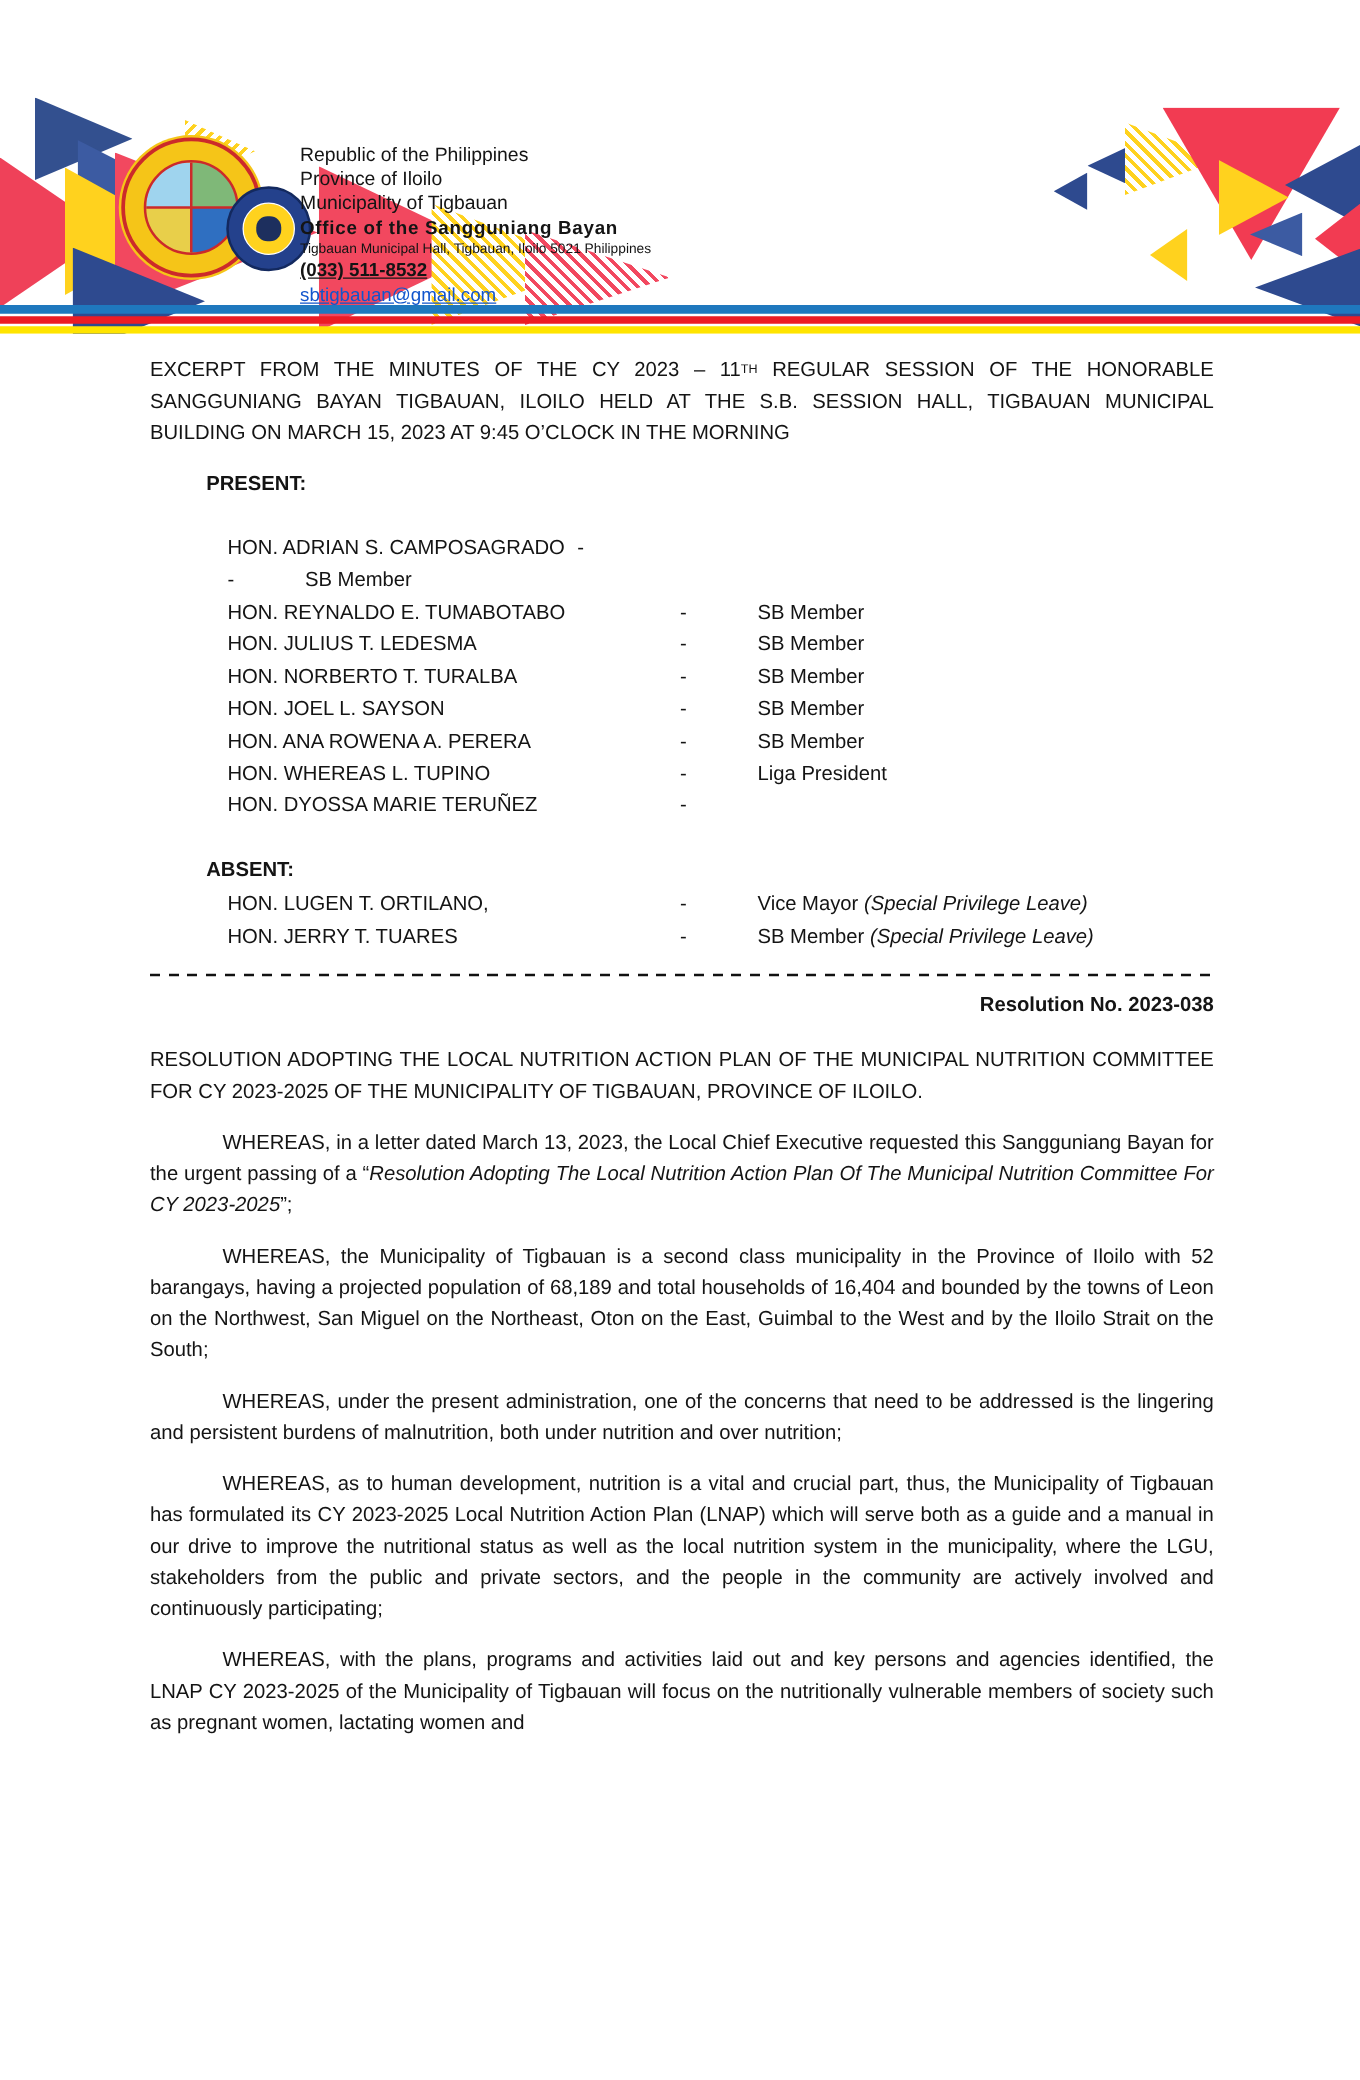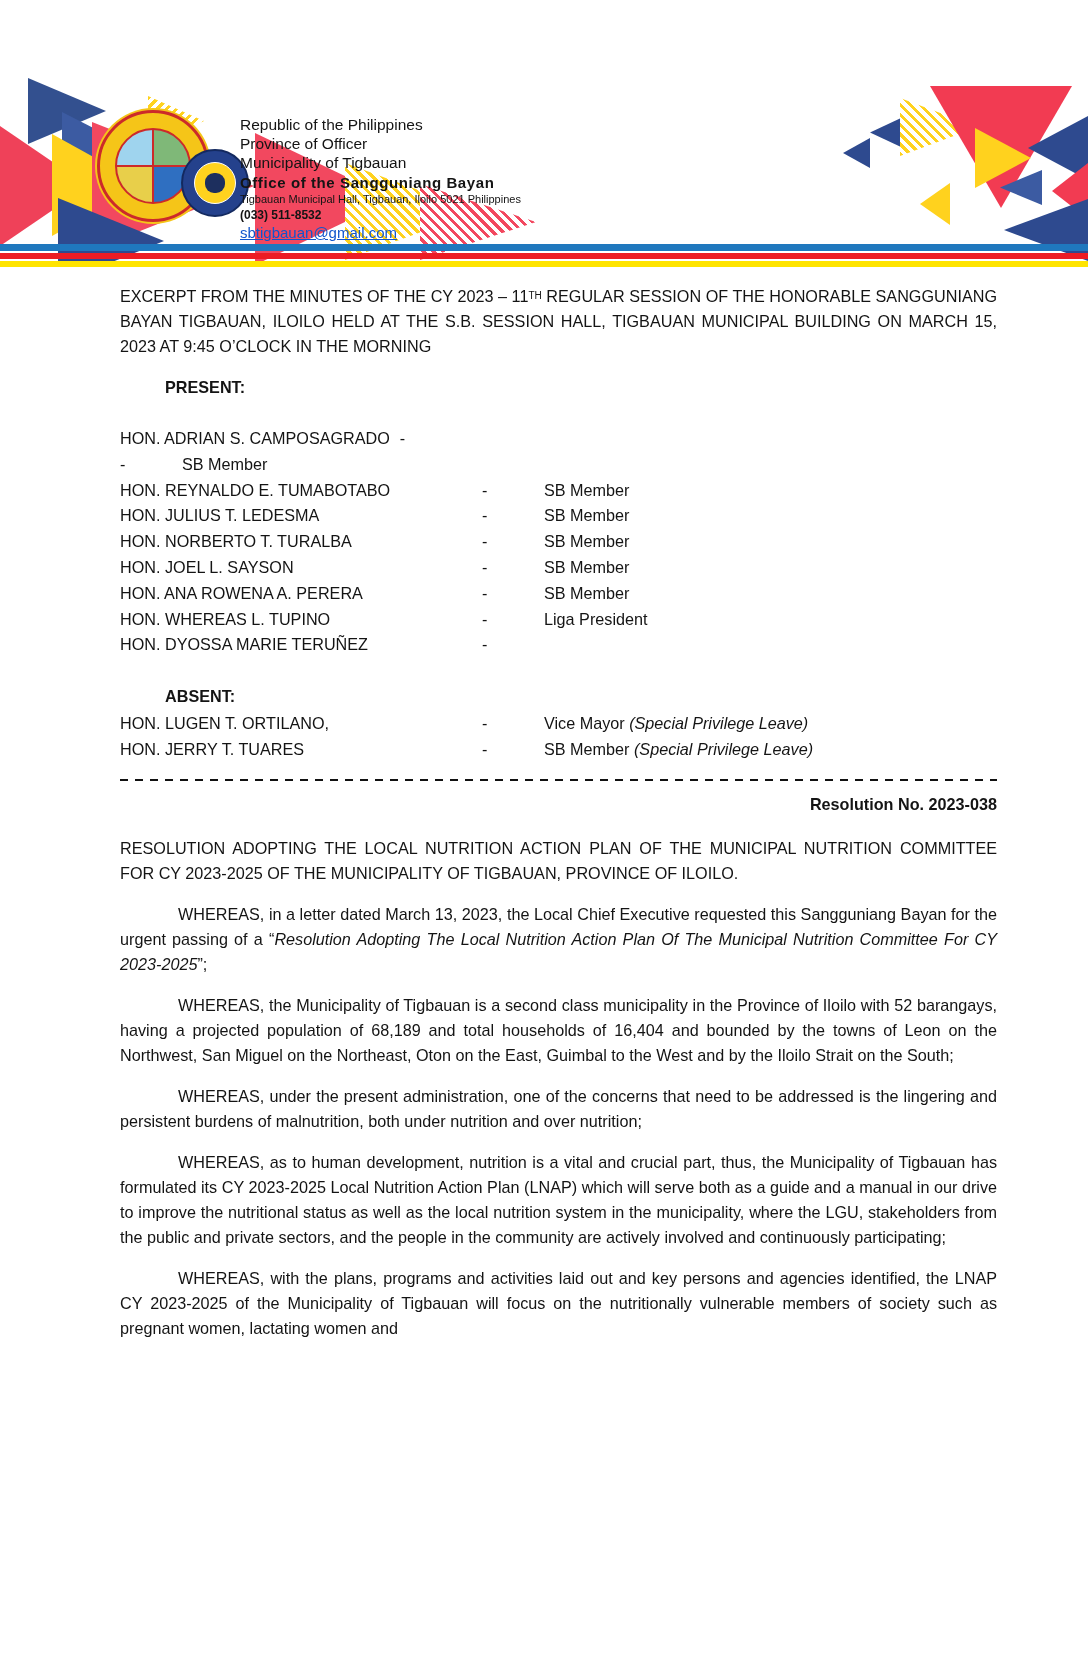--- a/index.html
+++ b/index.html
@@ -56,37 +56,37 @@
   .seal-sb { left:181px; top:149px; width:64px; height:64px;
     background:#24418c; border:2px solid #13295f; }
   .seal-sb-inner { position:absolute; inset:11px; border-radius:50%; background:#ffd21e; border:1px solid #fff; }
   .seal-sb-core  { position:absolute; inset:22px; border-radius:45%; background:#1d2f5e; }
 
   
   .lh { position:absolute; left:240px; top:116px; z-index:6; line-height:1.22; }
   .lh-line   { font-size:15.5px; }
   .lh-office { font-size:15px; font-weight:bold; letter-spacing:.6px; margin-top:1px; }
   .lh-addr   { font-size:11px; margin-top:1px; }
-  .lh-phone  { font-size:12px; font-weight:bold; margin-top:2px; }
+  .lh-phone  { font-size:15px; font-weight:bold; margin-top:2px;text-decoration:underline; }
   .lh-email a, .lh-email span { font-size:15px; color:#1155cc; text-decoration:underline; cursor:pointer; }
 
   
   .stripes { position:absolute; left:0; right:0; bottom:0; z-index:7; }
   .stripe-blue   { height:7px; background:#1f78be; margin-bottom:2px; }
   .stripe-red    { height:6px; background:#ec1c24; margin-bottom:2px; }
   .stripe-yellow { height:6px; background:#ffe400; }
 
   
-  .doc { padding:17px 91px 0 120px; font-size:16.2px; line-height:25px; text-align:justify; }
+  .doc { padding:17px 117px 0 120px; font-size:16.2px; line-height:25px; text-align:justify; }
   .doc p { margin:0 0 16px 0; }
   sup { font-size:.62em; vertical-align:top; position:relative; top:-1px; }
 
   .roster-label { font-weight:bold; margin:2px 0 14px 45px; }
   .roster-label.absent { margin:26px 0 2px 45px; }
-  .roster { }
+  .roster { margin-left:62px; }
   .roster-row { display:flex; line-height:25.8px; text-align:left; }
   .r-name { width:362px; flex:none; }
   .r-dash { width:62px;  flex:none; }
   .r-role { flex:1; }
   .roster-row.first .r-name { width:auto; }
   .roster-row.first .r-dash { width:auto; margin:0 16px 0 10px; }
   .r-note { font-style:italic; }
 
   .dashed-sep { height:3px; margin:15px 0 11px 0;
     background:repeating-linear-gradient(90deg,#111 0 8px,transparent 8px 15px);
@@ -133,21 +133,21 @@
     <div class="seal seal-muni">
       <div class="seal-muni-inner"></div>
     </div>
     <div class="seal seal-sb">
       <div class="seal-sb-inner"></div>
       <div class="seal-sb-core"></div>
     </div>
 
     <div class="lh">
       <div class="lh-line">Republic of the Philippines</div>
-      <div class="lh-line">Province of Officer</div>
+      <div class="lh-line">Province of Iloilo</div>
       <div class="lh-line">Municipality of Tigbauan</div>
       <div class="lh-office">Office of the Sangguniang Bayan</div>
       <div class="lh-addr">Tigbauan Municipal Hall, Tigbauan, Iloilo 5021 Philippines</div>
       <div class="lh-phone">(033) 511-8532</div>
       <div class="lh-email">
         <span>sbtigbauan@gmail.com</span>
       </div>
     </div>
 
     <div class="stripes">

